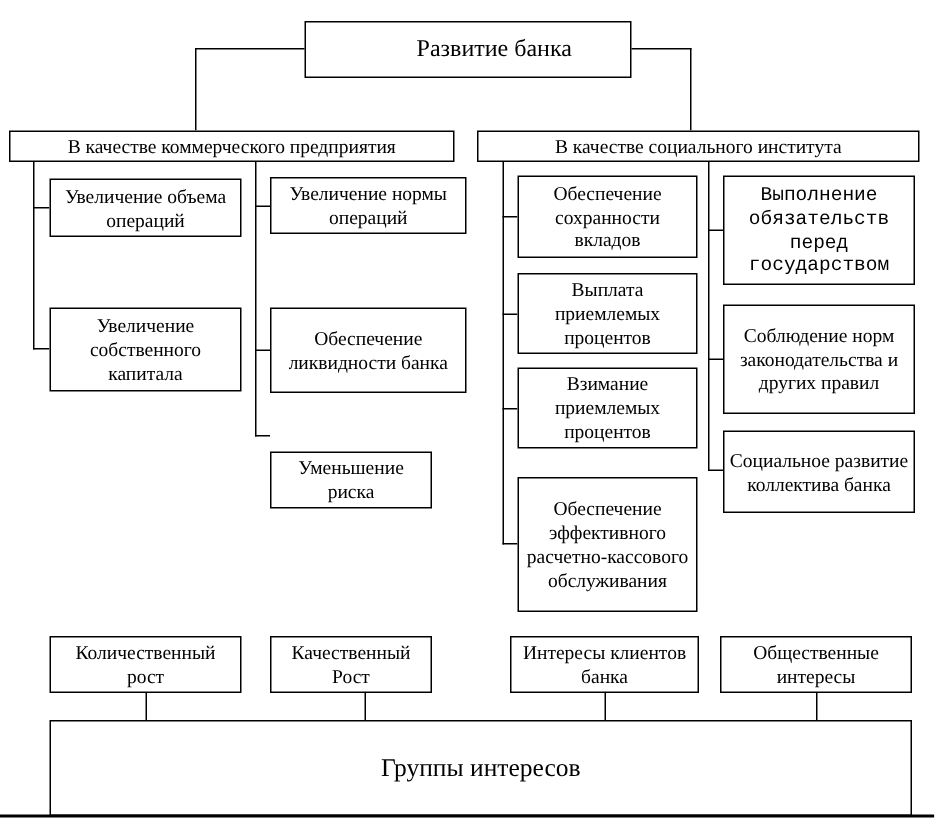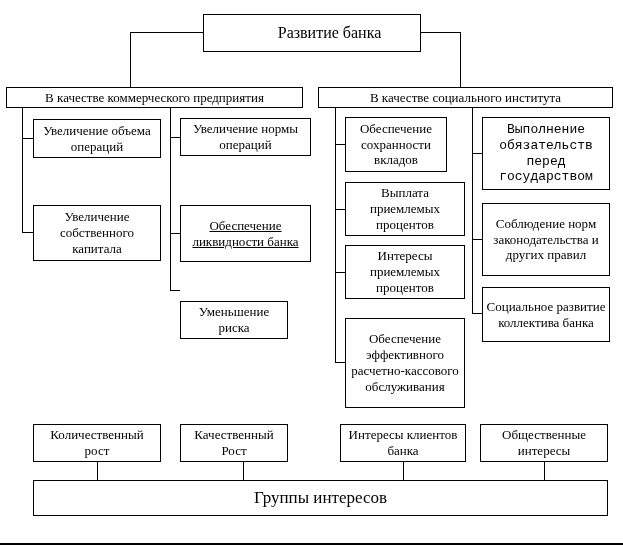--- a/index.html
+++ b/index.html
@@ -52,32 +52,32 @@
 
   <div class="box" style="left:33px;top:119px;width:128px;height:39px;">Увеличение объема операций</div>
   <div class="box" style="left:33px;top:205px;width:128px;height:56px;">Увеличение собственного капитала</div>
 
   <div class="vline" style="left:170px;top:108px;height:183px;"></div>
   <div class="hline" style="left:170px;top:137px;width:10px;"></div>
   <div class="hline" style="left:170px;top:233px;width:10px;"></div>
   <div class="hline" style="left:170px;top:290px;width:10px;"></div>
 
   <div class="box" style="left:180px;top:118px;width:131px;height:38px;">Увеличение нормы операций</div>
-  <div class="box" style="left:180px;top:205px;width:131px;height:57px;text-decoration:underline;">Обеспечение ликвидности банка</div>
+  <div class="box" style="left:180px;top:205px;width:131px;height:57px;">Обеспечение ликвидности банка</div>
   <div class="box" style="left:180px;top:272px;width:108px;height:38px;margin-top:29px;">Уменьшение риска</div>
 
   <div class="vline" style="left:335px;top:108px;height:255px;"></div>
   <div class="hline" style="left:335px;top:144px;width:10px;"></div>
   <div class="hline" style="left:335px;top:209px;width:10px;"></div>
   <div class="hline" style="left:335px;top:272px;width:10px;"></div>
   <div class="hline" style="left:335px;top:362px;width:10px;"></div>
 
-  <div class="box" style="left:345px;top:117px;width:102px;height:55px;">Обеспечение сохранности вкладов</div>
+  <div class="box" style="left:345px;top:117px;width:120px;height:55px;">Обеспечение сохранности вкладов</div>
   <div class="box" style="left:345px;top:182px;width:120px;height:54px;">Выплата приемлемых процентов</div>
-  <div class="box" style="left:345px;top:245px;width:120px;height:54px;">Интересы приемлемых процентов</div>
+  <div class="box" style="left:345px;top:245px;width:120px;height:54px;">Взимание приемлемых процентов</div>
   <div class="box" style="left:345px;top:318px;width:120px;height:90px;">Обеспечение эффективного расчетно-кассового обслуживания</div>
 
   <div class="vline" style="left:472px;top:108px;height:206px;"></div>
   <div class="hline" style="left:472px;top:153px;width:10px;"></div>
   <div class="hline" style="left:472px;top:239px;width:10px;"></div>
   <div class="hline" style="left:472px;top:313px;width:10px;"></div>
 
   <div class="box" style="left:482px;top:117px;width:128px;height:73px;font-family:Liberation Mono, monospace;">Выполнение обязательств перед государством</div>
   <div class="box" style="left:482px;top:203px;width:128px;height:73px;">Соблюдение норм законодательства и других правил</div>
   <div class="box" style="left:482px;top:287px;width:128px;height:55px;">Социальное развитие коллектива банка</div>
@@ -85,17 +85,17 @@
   <div class="box" style="left:33px;top:424px;width:128px;height:38px;">Количественный рост</div>
   <div class="box" style="left:180px;top:424px;width:108px;height:38px;">Качественный Рост</div>
   <div class="box" style="left:340px;top:424px;width:126px;height:38px;">Интересы клиентов банка</div>
   <div class="box" style="left:480px;top:424px;width:128px;height:38px;">Общественные интересы</div>
 
   <div class="vline" style="left:97px;top:462px;height:18px;"></div>
   <div class="vline" style="left:243px;top:462px;height:18px;"></div>
   <div class="vline" style="left:403px;top:462px;height:18px;"></div>
   <div class="vline" style="left:544px;top:462px;height:18px;"></div>
 
-  <div class="box footer" style="left:33px;top:480px;width:575px;height:36px;text-align:center;">Группы интересов</div>
+  <div class="box footer" style="left:33px;top:480px;width:575px;height:64px;text-align:center;">Группы интересов</div>
 
   <div class="bottomedge"></div>
 
 </div>
 
 </body></html>

